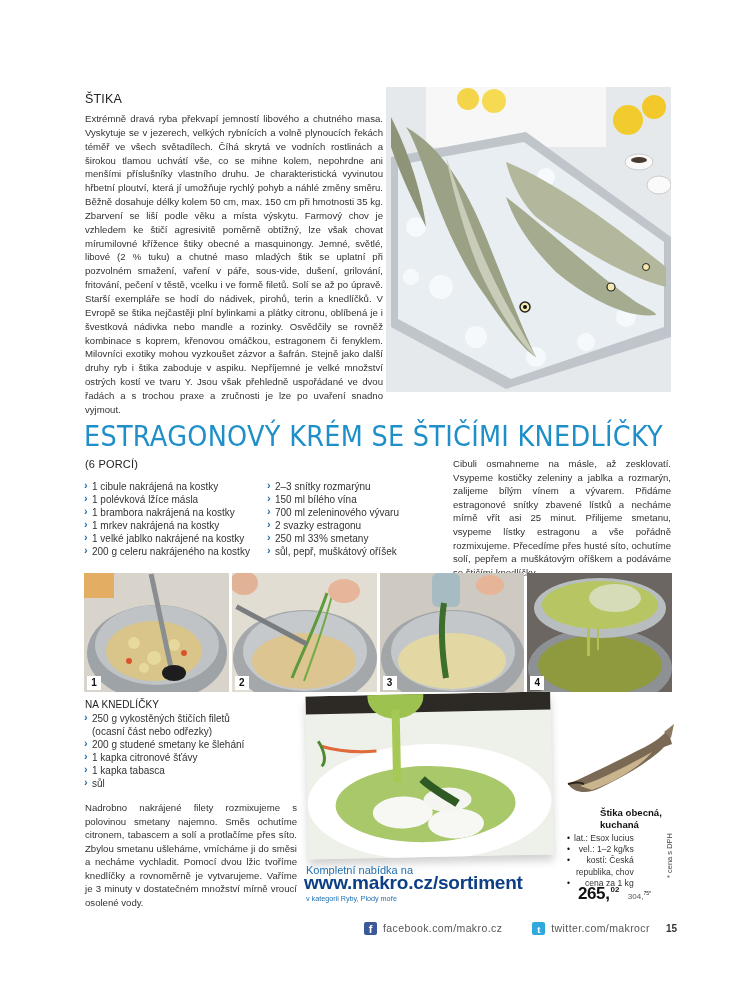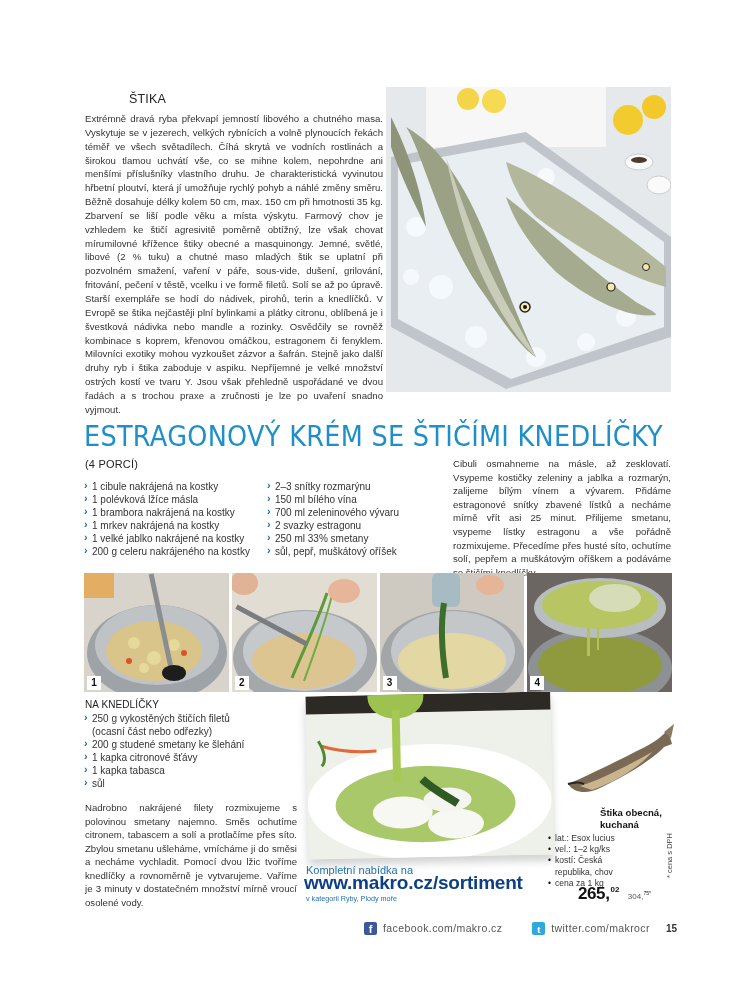--- a/index.html
+++ b/index.html
@@ -2,21 +2,21 @@
 <html><head>
 <meta charset="utf-8">
 <style>
   * { box-sizing: border-box; margin: 0; padding: 0; }
   html, body { width: 740px; height: 1002px; background: #ffffff; overflow: hidden; }
   body { position: relative; font-family: "Liberation Sans", sans-serif; color: #2b2b2b; }
 
   .abs { position: absolute; }
 
   
-  .info-title { left: 85px; top: 92px; font-size: 12.5px; font-weight: normal; letter-spacing: 0.2px; color: #222; margin-left: 44px; }
+  .info-title { left: 85px; top: 92px; font-size: 12.5px; font-weight: normal; letter-spacing: 0.2px; color: #222; }
   .info-text { left: 85px; top: 112px; width: 298px; font-size: 9.6px; line-height: 13.85px; text-align: justify; color: #333; hyphens: manual; }
 
   .photo { overflow: hidden; }
   .photo-fish { left: 386px; top: 87px; width: 285px; height: 305px;
     background: linear-gradient(160deg, #f2f3f5 0%, #e4e7ea 40%, #cfd4d8 100%); }
 
   
   .recipe-title { left: 84px; top: 420px; font-size: 27.5px; letter-spacing: 0.3px; color: #1f8fc9; font-family: "DejaVu Sans", sans-serif; font-weight: normal; white-space: nowrap; transform: scaleX(0.93); transform-origin: left top; }
   .portions { left: 85px; top: 458px; font-size: 11px; letter-spacing: 0.2px; color: #222; }
 
@@ -43,21 +43,21 @@
   
   .photo-dish { left: 307px; top: 694px; width: 245px; height: 163px; transform: rotate(-1.2deg); box-shadow: 0 6px 8px rgba(0,0,0,0.18); background: #f1f2ee; }
 
   .promo-small { left: 306px; top: 864px; font-size: 11px; color: #1f6fb0; }
   .promo-url { left: 304px; top: 872px; font-size: 19px; font-weight: bold; color: #0d3f86; letter-spacing: -0.2px; white-space: nowrap; }
   .promo-sub { left: 306px; top: 894px; font-size: 7.2px; color: #1f6fb0; }
 
   
   .photo-pike { left: 560px; top: 722px; width: 120px; height: 80px; }
   .prod-name { left: 600px; top: 807px; font-size: 9.6px; font-weight: bold; line-height: 12px; color: #111; width: 100px; }
-  ul.prod-specs { left: 548px; top: 833px; list-style: none; }
+  ul.prod-specs { left: 567px; top: 833px; list-style: none; text-align: right; }
   ul.prod-specs li { font-size: 8.6px; line-height: 11.2px; color: #333; padding-left: 7px; position: relative; white-space: nowrap; }
   ul.prod-specs li::before { content: "\2022"; position: absolute; left: 0; top: 0; color: #111; }
   ul.prod-specs li.cont::before { content: ""; }
   .price { left: 578px; top: 884px; white-space: nowrap; color: #111; }
   .price-main { font-size: 17px; font-weight: bold; letter-spacing: -0.4px; }
   .price-cents { font-size: 8px; font-weight: bold; vertical-align: 7px; margin-left: 1px; }
   .price-vat { font-size: 8px; color: #555; margin-left: 4px; }
   .price-vat-cents { font-size: 5px; vertical-align: 4px; }
 
   .vat-note { left: 665px; top: 878px; font-size: 7.5px; color: #444; transform: rotate(-90deg); transform-origin: left top; white-space: nowrap; }
@@ -115,21 +115,21 @@
     <circle cx="225" cy="200" r="4" fill="#f5e9b0" stroke="#222" stroke-width="1.2"></circle>
 
     <path d="M120,75 C170,95 230,140 280,180 L280,200 C240,190 190,160 150,130 C135,115 125,95 120,75 Z" fill="#b3b89c"></path>
     <circle cx="260" cy="180" r="3.5" fill="#f5e9b0" stroke="#222" stroke-width="1"></circle>
 
     <path d="M5,30 C20,60 35,100 40,140 C30,120 15,90 5,60 Z" fill="#8e9478"></path>
   </svg>
 </div>
 
 <h1 class="abs recipe-title">ESTRAGONOVÝ KRÉM SE ŠTIČÍMI KNEDLÍČKY</h1>
-<div class="abs portions">(4 PORCÍ)</div>
+<div class="abs portions">(6 PORCÍ)</div>
 
 <ul class="abs ing ing-col1">
   <li>1 cibule nakrájená na kostky</li>
   <li>1 polévková lžíce másla</li>
   <li>1 brambora nakrájená na kostky</li>
   <li>1 mrkev nakrájená na kostky</li>
   <li>1 velké jablko nakrájené na kostky</li>
   <li>200 g celeru nakrájeného na kostky</li>
 </ul>
 <ul class="abs ing ing-col2">

